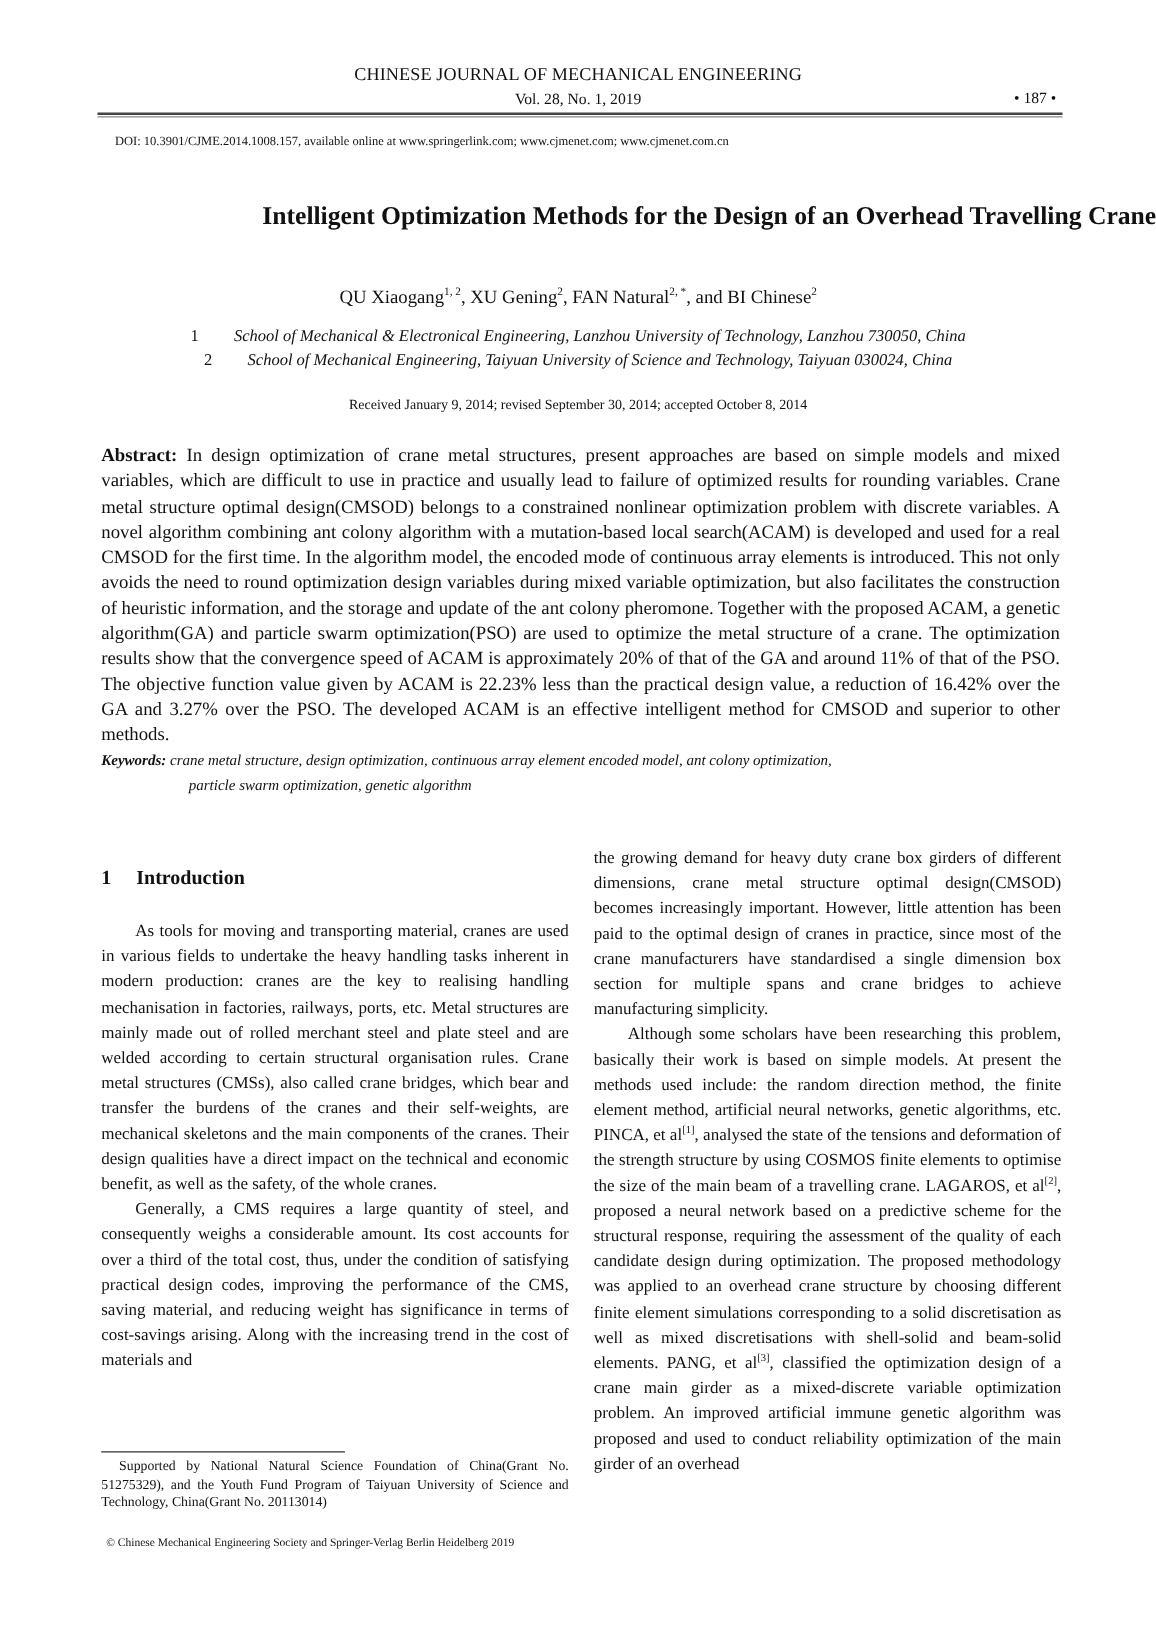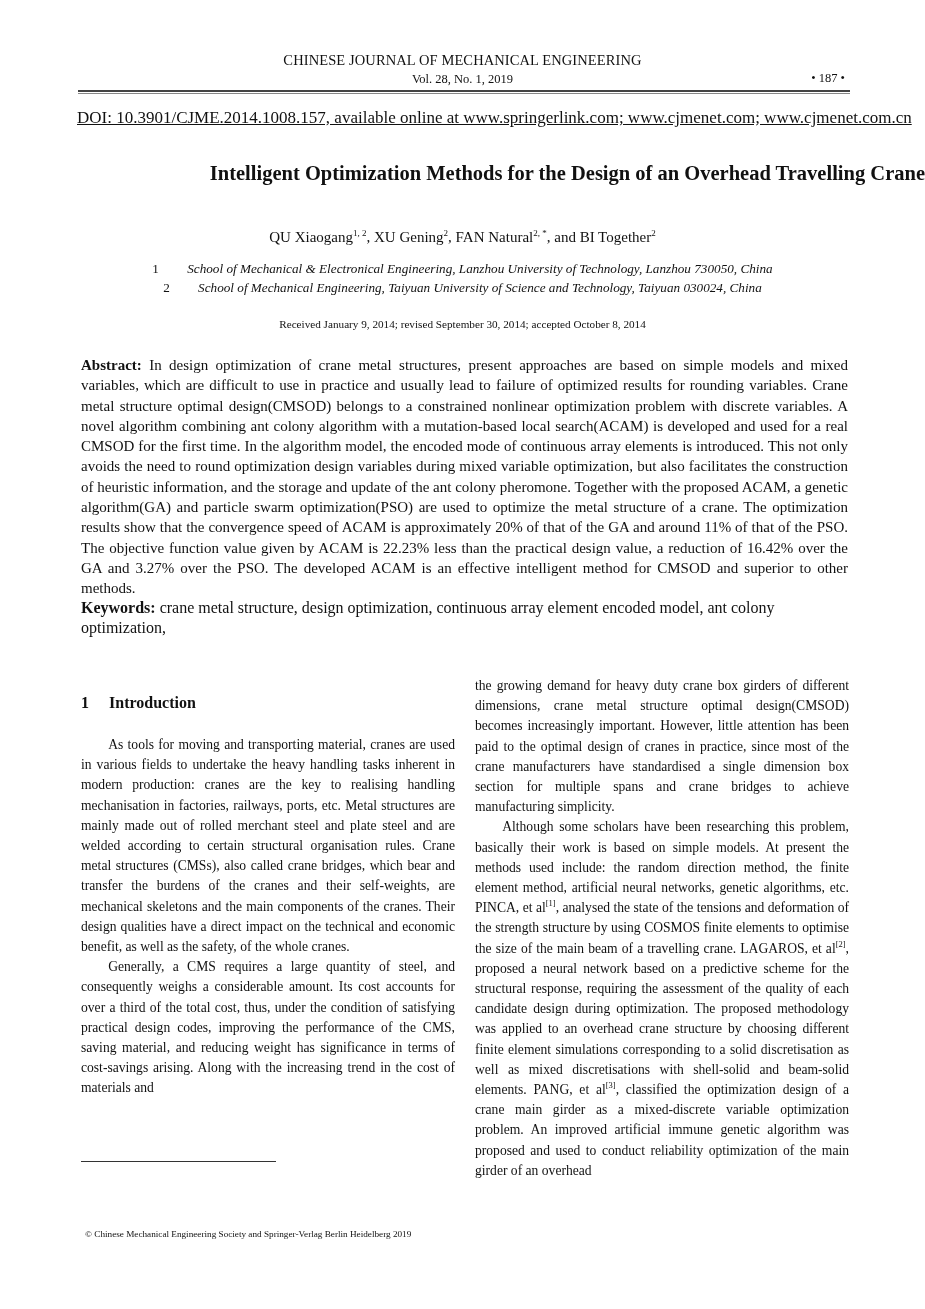--- a/index.html
+++ b/index.html
@@ -4,32 +4,32 @@
 <style>
   html, body { margin: 0; padding: 0; background: #ffffff; }
   body { width: 925px; height: 1309px; position: relative; overflow: hidden;
          font-family: "Liberation Serif", "DejaVu Serif", serif; color: #111; }
   .abs { position: absolute; }
   .journal { left: 0; width: 925px; top: 52px; text-align: center; font-size: 14.5px; letter-spacing: 0.1px; }
   .volume { left: 0; width: 925px; top: 72px; text-align: center; font-size: 12.5px; }
   .pageno { right: 80px; top: 71px; font-size: 12.5px; }
   .rule { left: 78px; width: 772px; top: 90px; height: 0; border-top: 2px solid #444; }
   .rule2 { left: 78px; width: 772px; top: 93px; height: 0; border-top: 0.5px solid #888; }
-  .doi { left: 77px; top: 108px; font-size: 17px; text-decoration: underline; }
+  .doi { left: 92px; top: 108px; font-size: 10px; }
   .title { left: 0; width: 925px; top: 162px; text-align: right; font-size: 20.5px; font-weight: bold; }
   .authors { left: 0; width: 925px; top: 228px; text-align: center; font-size: 15px; }
   .authors sup { font-size: 9px; }
   .aff { left: 0; width: 925px; text-align: center; font-size: 13.2px; font-style: normal; }
   .aff i { font-style: italic; margin-left: 25px; }
   .aff1 { top: 261px; }
   .aff2 { top: 280px; }
   .received { left: 0; width: 925px; top: 318px; text-align: center; font-size: 11.2px; }
   .abstract { left: 81px; width: 767px; top: 355px; font-size: 15px; line-height: 20.3px; text-align: justify; }
   .abstract b, .keywords b { font-weight: bold; }
-  .keywords { left: 81px; width: 767px; top: 598px; font-size: 16px; line-height: 20px; }
+  .keywords { left: 81px; width: 767px; top: 598px; font-size: 12px; line-height: 20px; font-style: italic; }
   .keywords .kw2 { padding-left: 70px; display: block; }
   .heading { left: 81px; top: 694px; font-size: 16px; font-weight: bold; }
   .heading .num { display: inline-block; width: 28px; }
   .col { font-size: 13.6px; line-height: 20.2px; text-align: justify; }
   .col p { margin: 0; text-indent: 2em; }
   .col p.noindent { text-indent: 0; }
   .col sup { font-size: 8.5px; line-height: 0; }
   .colL { left: 81px; width: 374px; top: 735px; }
   .colR { left: 475px; width: 374px; top: 676px; }
   .fnrule { left: 81px; top: 1161px; width: 195px; border-top: 1px solid #333; }
@@ -44,46 +44,47 @@
 <div class="abs volume">Vol. 28,  No. 1,  2019</div>
 <div class="abs pageno">• 187 •</div>
 <div class="abs rule"></div>
 <div class="abs rule2"></div>
 
 <div class="abs doi">DOI: 10.3901/CJME.2014.1008.157, available online at www.springerlink.com; www.cjmenet.com; www.cjmenet.com.cn</div>
 
 <div class="abs title">Intelligent Optimization Methods for the Design of an Overhead Travelling Crane</div>
 
 <div class="abs authors">
-  <span>QU Xiaogang</span><sup>1, 2</sup><span>, </span><span>XU Gening</span><sup>2</sup><span>, </span><span>FAN Natural</span><sup>2, *</sup><span>, and </span><span>BI Together</span><sup>2</sup>
+  <span>QU Xiaogang</span><sup>1, 2</sup><span>, </span><span>XU Gening</span><sup>2</sup><span>, </span><span>FAN Natural</span><sup>2, *</sup><span>, and </span><span>BI Chinese</span><sup>2</sup>
 </div>
 
 <div class="abs aff aff1">
   <span>1</span>
   <i>School of Mechanical &amp; Electronical Engineering, Lanzhou University of Technology, Lanzhou 730050, China</i>
 </div>
 <div class="abs aff aff2">
   <span>2</span>
   <i>School of Mechanical Engineering, Taiyuan University of Science and Technology, Taiyuan 030024, China</i>
 </div>
 
 <div class="abs received">Received January 9, 2014; revised September 30, 2014; accepted October 8, 2014</div>
 
 <div class="abs abstract"><b>Abstract:</b><span> In design optimization of crane metal structures, present approaches are based on simple models and mixed variables, which are difficult to use in practice and usually lead to failure of optimized results for rounding variables. Crane metal structure optimal design(CMSOD) belongs to a constrained nonlinear optimization problem with discrete variables. A novel algorithm combining ant colony algorithm with a mutation-based local search(ACAM) is developed and used for a real CMSOD for the first time. In the algorithm model, the encoded mode of continuous array elements is introduced. This not only avoids the need to round optimization design variables during mixed variable optimization, but also facilitates the construction of heuristic information, and the storage and update of the ant colony pheromone. Together with the proposed ACAM, a genetic algorithm(GA) and particle swarm optimization(PSO) are used to optimize the metal structure of a crane. The optimization results show that the convergence speed of ACAM is approximately 20% of that of the GA and around 11% of that of the PSO. The objective function value given by ACAM is 22.23% less than the practical design value, a reduction of 16.42% over the GA and 3.27% over the PSO. The developed ACAM is an effective intelligent method for CMSOD and superior to other methods.</span></div>
 
-<div class="abs keywords"><b>Keywords:</b><span> crane metal structure, design optimization, continuous array element encoded model, ant colony optimization,</span></div>
+<div class="abs keywords"><b>Keywords:</b><span> crane metal structure, design optimization, continuous array element encoded model, ant colony optimization,</span><span class="kw2">particle swarm optimization, genetic algorithm</span></div>
 
 <div class="abs heading"><span class="num">1</span><span>Introduction</span></div>
 
 <div class="abs col colL">
   <p>As tools for moving and transporting material, cranes are used in various fields to undertake the heavy handling tasks inherent in modern production: cranes are the key to realising handling mechanisation in factories, railways, ports, etc. Metal structures are mainly made out of rolled merchant steel and plate steel and are welded according to certain structural organisation rules. Crane metal structures (CMSs), also called crane bridges, which bear and transfer the burdens of the cranes and their self-weights, are mechanical skeletons and the main components of the cranes. Their design qualities have a direct impact on the technical and economic benefit, as well as the safety, of the whole cranes.</p>
   <p>Generally, a CMS requires a large quantity of steel, and consequently weighs a considerable amount. Its cost accounts for over a third of the total cost, thus, under the condition of satisfying practical design codes, improving the performance of the CMS, saving material, and reducing weight has significance in terms of cost-savings arising. Along with the increasing trend in the cost of materials and</p>
 </div>
 
 <div class="abs col colR">
   <p class="noindent">the growing demand for heavy duty crane box girders of different dimensions, crane metal structure optimal design(CMSOD) becomes increasingly important. However, little attention has been paid to the optimal design of cranes in practice, since most of the crane manufacturers have standardised a single dimension box section for multiple spans and crane bridges to achieve manufacturing simplicity.</p>
   <p><span>Although some scholars have been researching this problem, basically their work is based on simple models. At present the methods used include: the random direction method, the finite element method, artificial neural networks, genetic algorithms, etc. PINCA, et al</span><sup>[1]</sup><span>, analysed the state of the tensions and deformation of the strength structure by using COSMOS finite elements to optimise the size of the main beam of a travelling crane. LAGAROS, et al</span><sup>[2]</sup><span>, proposed a neural network based on a predictive scheme for the structural response, requiring the assessment of the quality of each candidate design during optimization. The proposed methodology was applied to an overhead crane structure by choosing different finite element simulations corresponding to a solid discretisation as well as mixed discretisations with shell-solid and beam-solid elements. PANG, et al</span><sup>[3]</sup><span>, classified the optimization design of a crane main girder as a mixed-discrete variable optimization problem. An improved artificial immune genetic algorithm was proposed and used to conduct reliability optimization of the main girder of an overhead</span></p>
 </div>
 
 <div class="abs fnrule"></div>
 <div class="abs footnote">
+  <p>Supported by National Natural Science Foundation of China(Grant No. 51275329), and the Youth Fund Program of Taiyuan University of Science and Technology, China(Grant No. 20113014)</p>
 </div>
 <div class="abs copyright">© Chinese Mechanical Engineering Society and Springer-Verlag Berlin Heidelberg 2019</div>
 
 </body></html>

